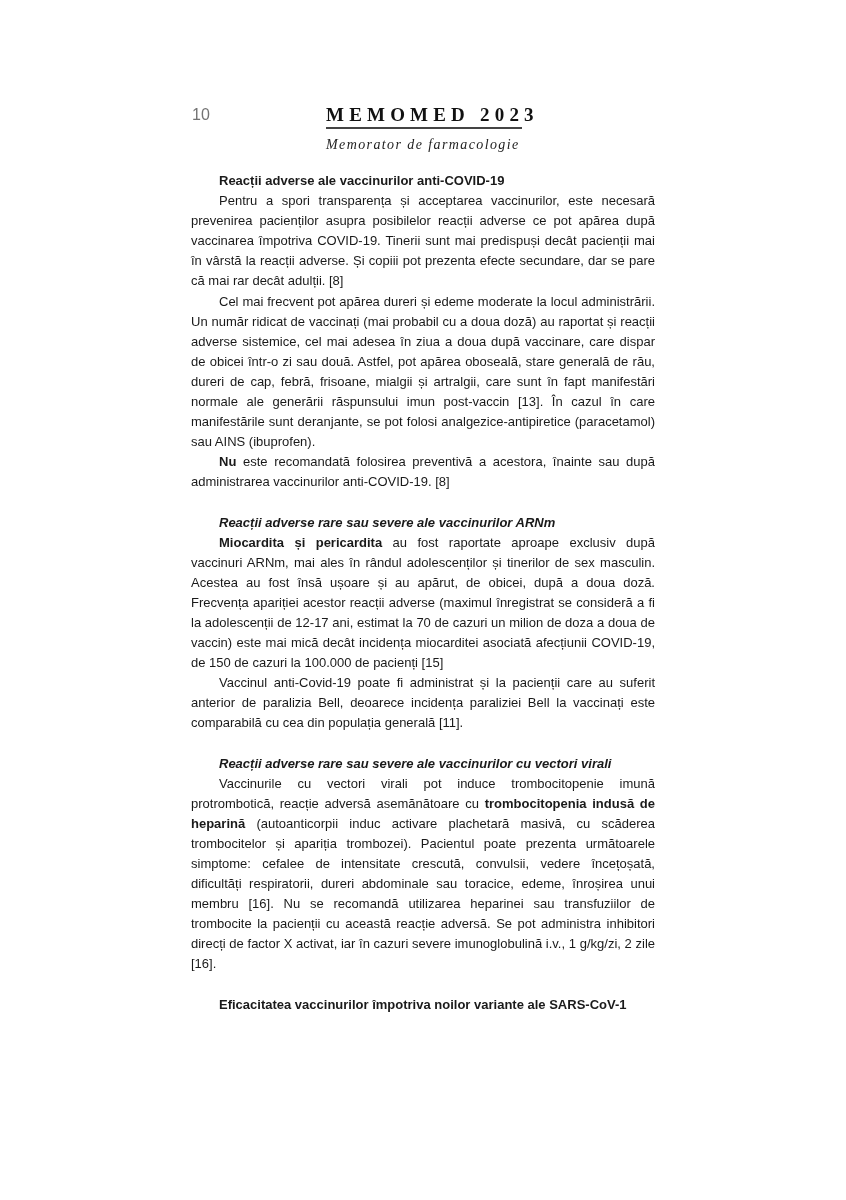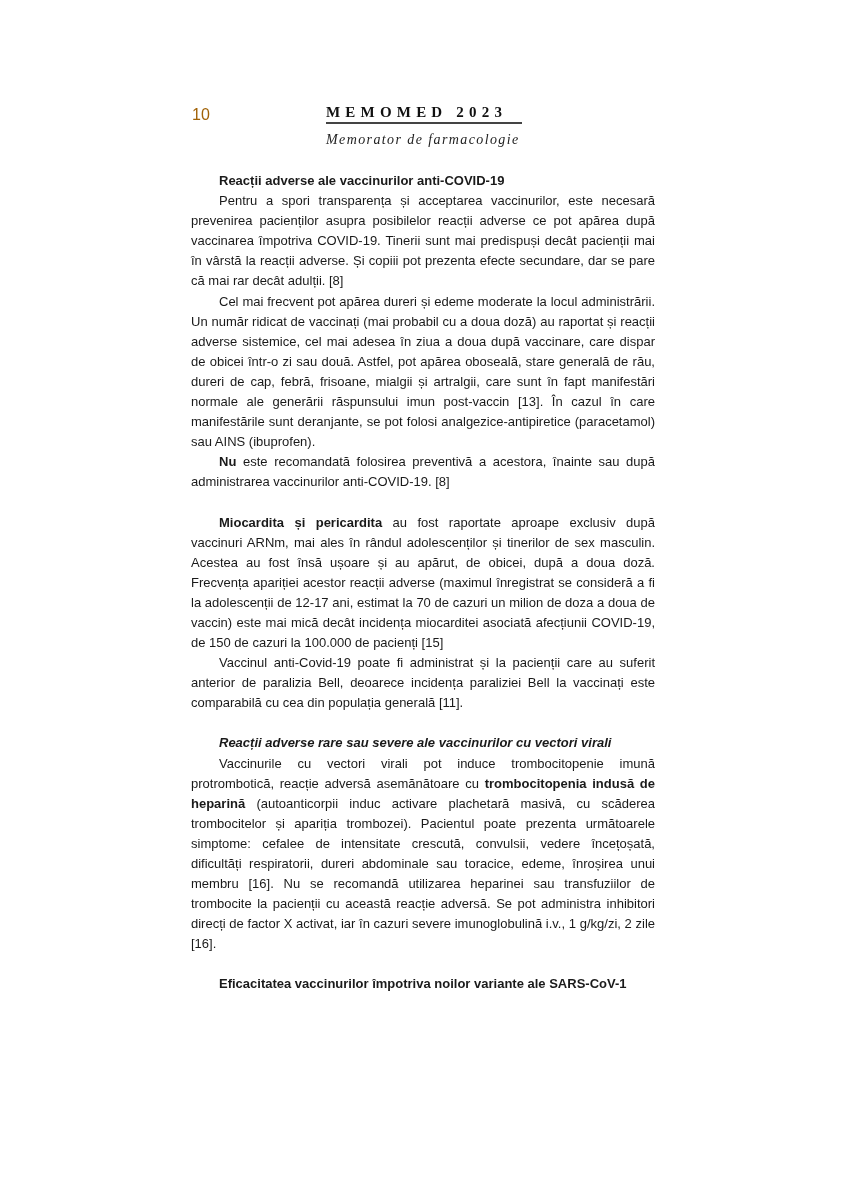--- a/index.html
+++ b/index.html
@@ -1,25 +1,25 @@
 <!DOCTYPE html>
 <html><head>
 <meta charset="utf-8">
 <style>
   html, body { margin: 0; padding: 0; background: #ffffff; }
   body { width: 846px; height: 1200px; position: relative; overflow: hidden; color: #1a1a1a; }
   .page-number {
     position: absolute; left: 192px; top: 106px;
-    font-family: "Liberation Sans", sans-serif; font-size: 16px; color: #a16207;
+    font-family: "Liberation Sans", sans-serif; font-size: 16px; color: #737373;
   }
   .header {
     position: absolute; left: 326px; top: 104px; width: 196px; text-align: center;
   }
   .header-title {
-    font-family: "Liberation Serif", serif; font-weight: bold; font-size: 15px;
+    font-family: "Liberation Serif", serif; font-weight: bold; font-size: 19px;
     letter-spacing: 5.2px; color: #111; border-bottom: 2px solid #444;
     padding-bottom: 1px; white-space: nowrap; display: block; text-align: left;
   }
   .header-subtitle {
     font-family: "Liberation Serif", serif; font-style: italic; font-size: 14px;
     letter-spacing: 1.4px; color: #222; margin-top: 8px; white-space: nowrap; display:block; text-align:left;
   }
   .content {
     position: absolute; left: 191px; top: 171px; width: 464px;
     font-family: "Liberation Sans", sans-serif; font-size: 13px; line-height: 20.1px;
@@ -44,20 +44,21 @@
 
 <div class="content">
 
   <p class="section-title">Reacții adverse ale vaccinurilor anti-COVID-19</p>
   <p class="indent">Pentru a spori transparența și acceptarea vaccinurilor, este necesară prevenirea pacienților asupra posibilelor reacții adverse ce pot apărea după vaccinarea împotriva COVID-19. Tinerii sunt mai predispuși decât pacienții mai în vârstă la reacții adverse. Și copiii pot prezenta efecte secundare, dar se pare că mai rar decât adulții. [8]</p>
   <p class="indent">Cel mai frecvent pot apărea dureri și edeme moderate la locul administrării. Un număr ridicat de vaccinați (mai probabil cu a doua doză) au raportat și reacții adverse sistemice, cel mai adesea în ziua a doua după vaccinare, care dispar de obicei într-o zi sau două. Astfel, pot apărea oboseală, stare generală de rău, dureri de cap, febră, frisoane, mialgii și artralgii, care sunt în fapt manifestări normale ale generării răspunsului imun post-vaccin [13]. În cazul în care manifestările sunt deranjante, se pot folosi analgezice-antipiretice (paracetamol) sau AINS (ibuprofen).</p>
   <p class="indent"><b>Nu</b><span> este recomandată folosirea preventivă a acestora, înainte sau după administrarea vaccinurilor anti-COVID-19. [8]</span></p>
 
   <div class="gap"></div>
 
+  <p class="section-title italic">Reacții adverse rare sau severe ale vaccinurilor ARNm</p>
   <p class="indent"><b>Miocardita și pericardita</b><span> au fost raportate aproape exclusiv după vaccinuri ARNm, mai ales în rândul adolescenților și tinerilor de sex masculin. Acestea au fost însă ușoare și au apărut, de obicei, după a doua doză. Frecvența apariției acestor reacții adverse (maximul înregistrat se consideră a fi la adolescenții de 12-17 ani, estimat la 70 de cazuri un milion de doza a doua de vaccin) este mai mică decât incidența miocarditei asociată afecțiunii COVID-19, de 150 de cazuri la 100.000 de pacienți [15]</span></p>
   <p class="indent"> Vaccinul anti-Covid-19 poate fi administrat și la pacienții care au suferit anterior de paralizia Bell, deoarece incidența paraliziei Bell la vaccinați este comparabilă cu cea din populația generală [11].</p>
 
   <div class="gap"></div>
 
   <p class="section-title italic" style="text-align:justify">Reacții adverse rare sau severe ale vaccinurilor cu vectori virali</p>
   <p class="indent"><span>Vaccinurile cu vectori virali pot induce trombocitopenie imună protrombotică, reacție adversă asemănătoare cu </span><b>trombocitopenia indusă de heparină</b><span> (autoanticorpii induc activare plachetară masivă, cu scăderea trombocitelor și apariția trombozei). Pacientul poate prezenta următoarele simptome: cefalee de intensitate crescută, convulsii, vedere încețoșată, dificultăți respiratorii, dureri abdominale sau toracice, edeme, înroșirea unui membru [16]. Nu se recomandă utilizarea heparinei sau transfuziilor de trombocite la pacienții cu această reacție adversă. Se pot administra inhibitori direcți de factor X activat, iar în cazuri severe imunoglobulină i.v., 1 g/kg/zi, 2 zile [16].</span></p>
 
   <div class="gap"></div>
 

